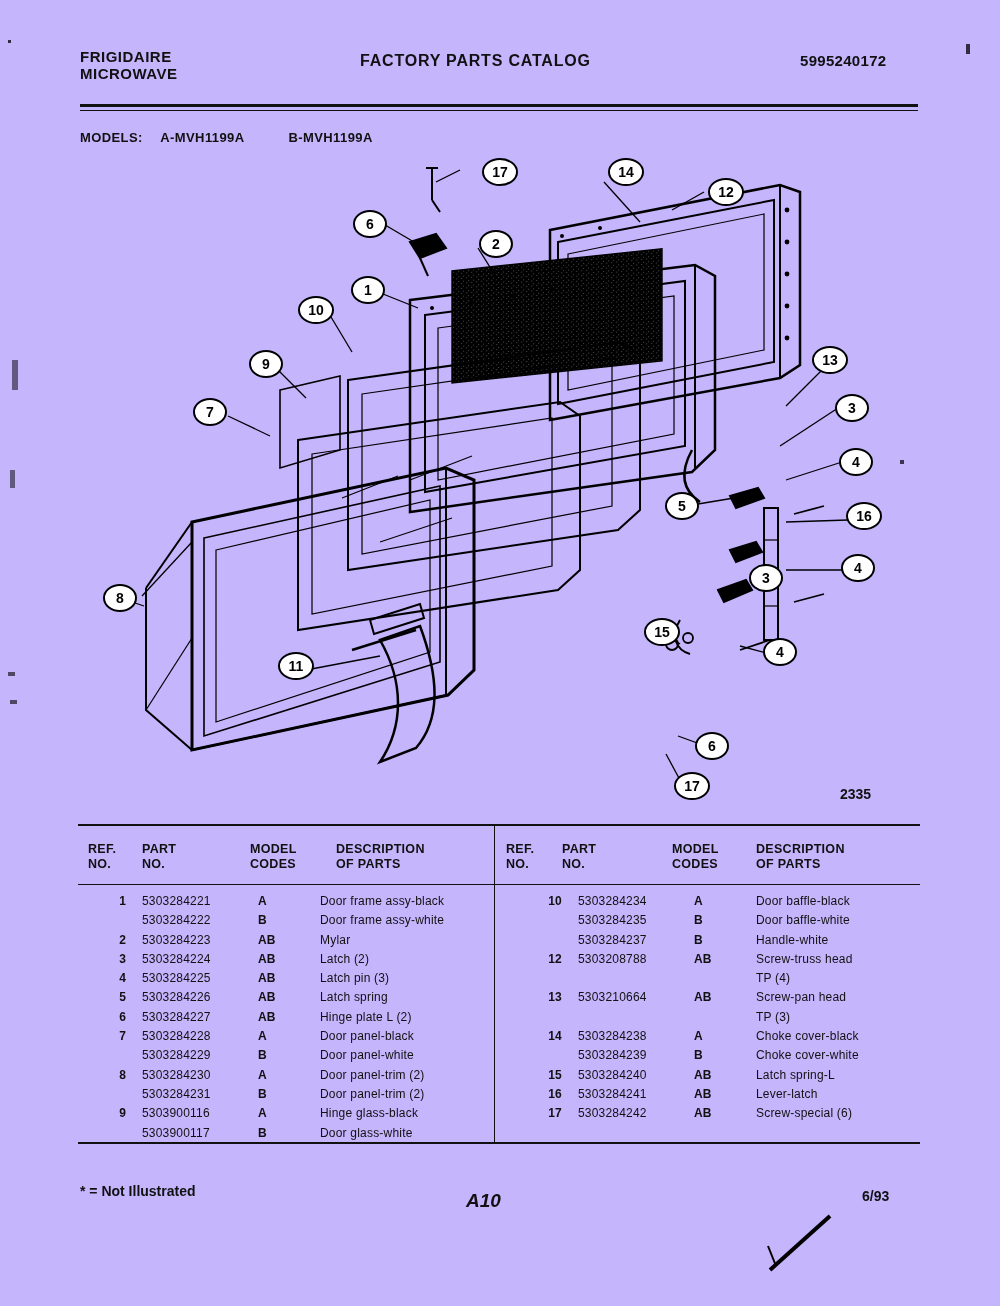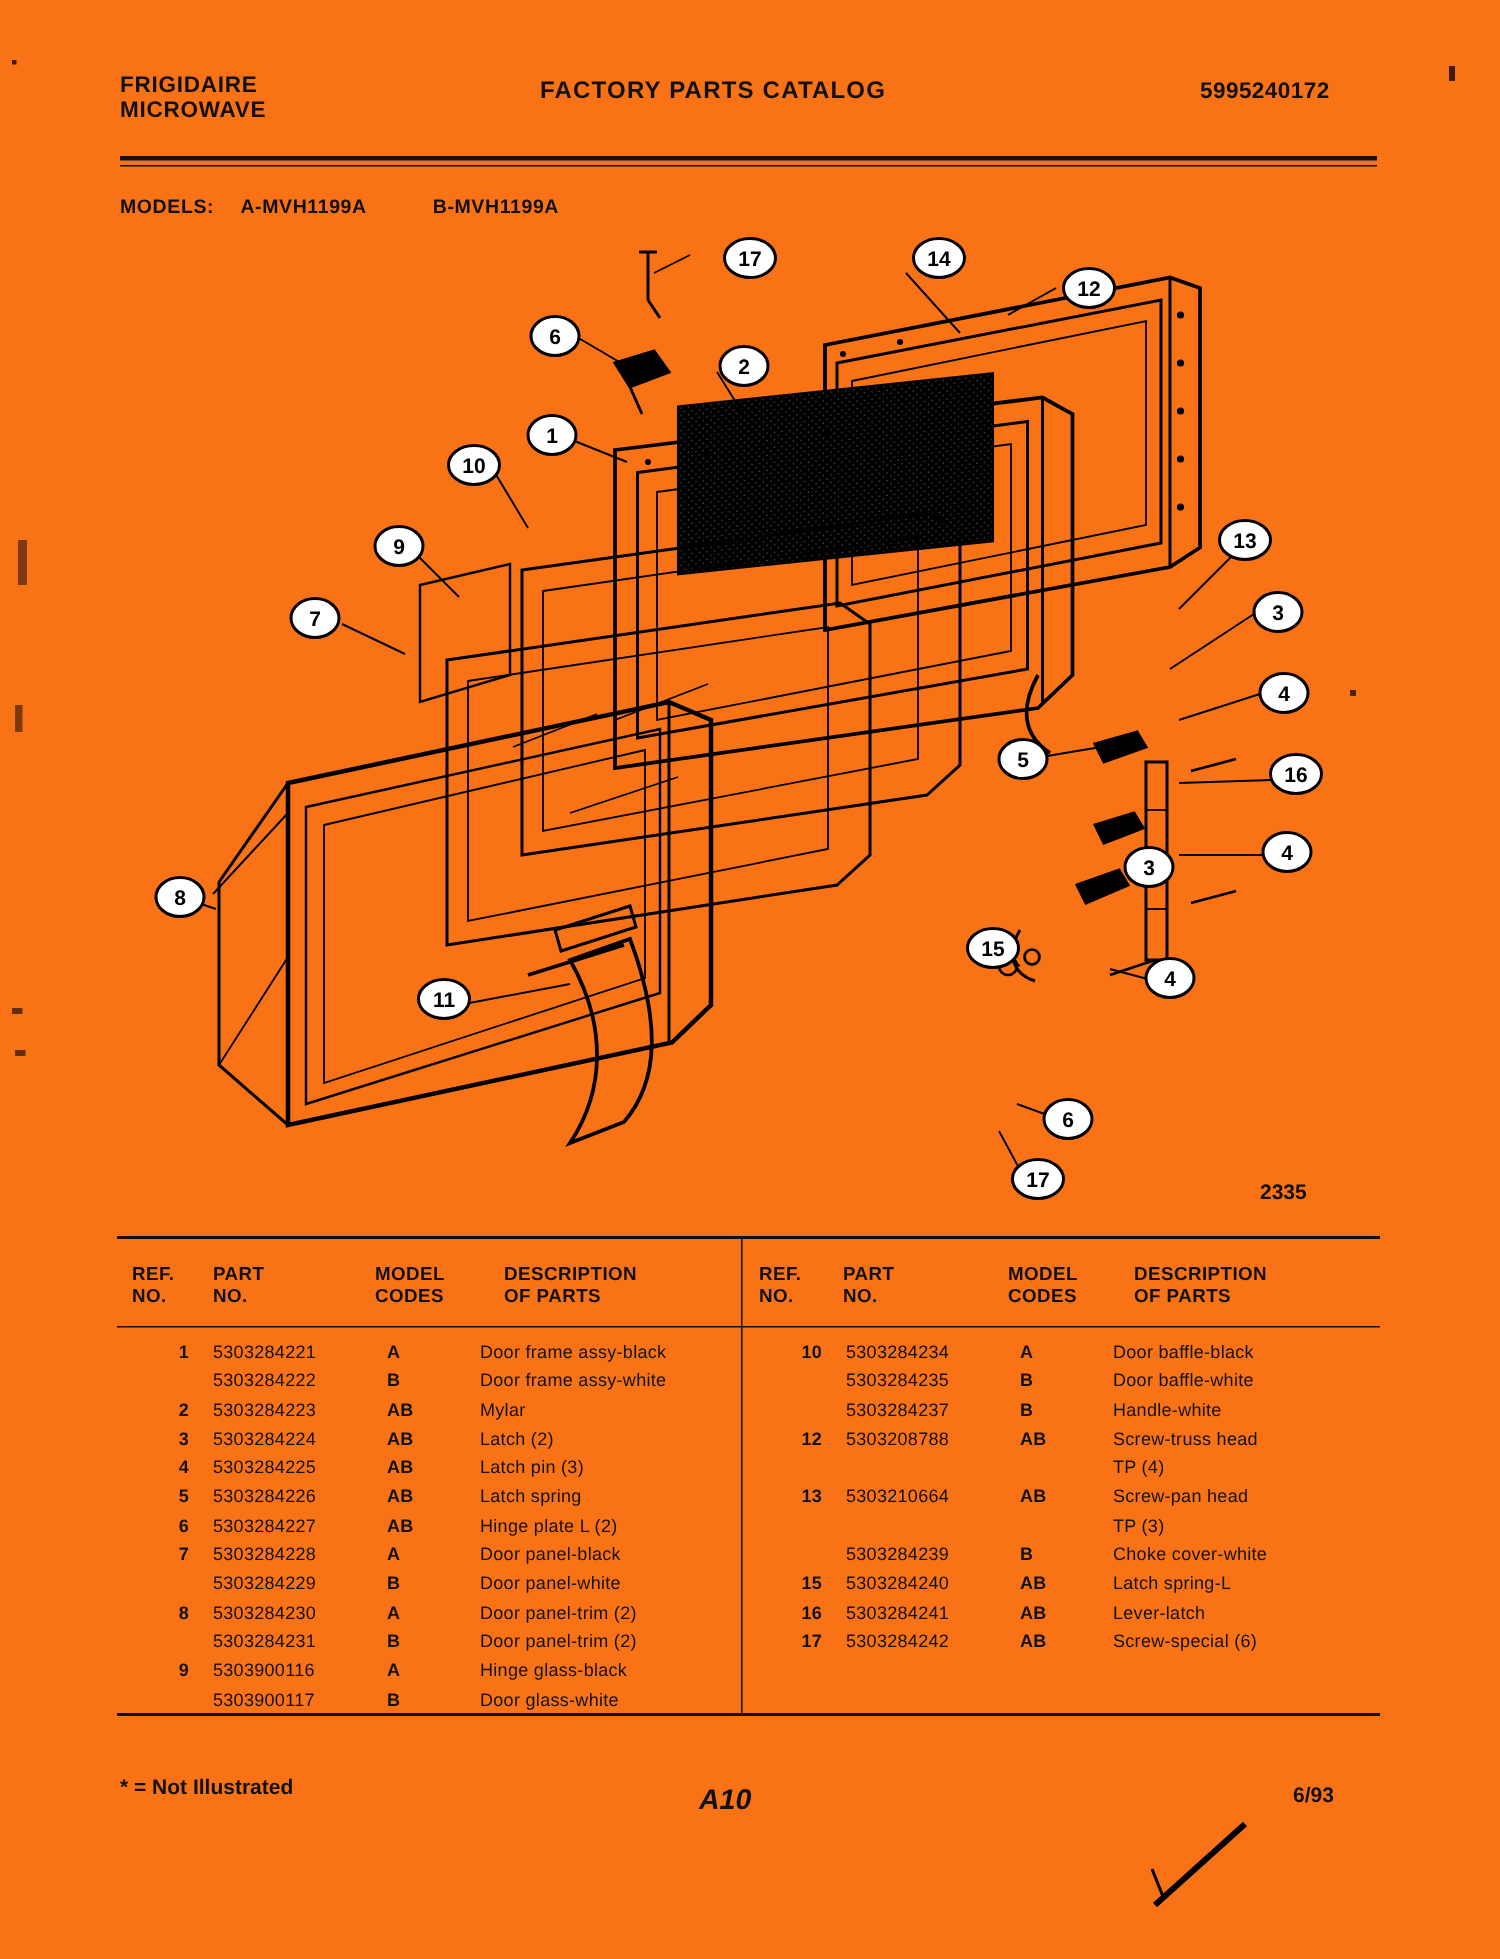--- a/index.html
+++ b/index.html
@@ -7,21 +7,21 @@
     padding: 0;
     background: #ffffff;
   }
   body {
     font-family: "Liberation Sans", sans-serif;
   }
   #page {
     position: relative;
     width: 1000px;
     height: 1306px;
-    background: #f97316;
+    background: #c4b5fd;
     overflow: hidden;
   }
   .scan-speck {
     position: absolute;
     background: #000;
     opacity: .75;
   }
   .header {
     position: absolute;
     left: 0; top: 22px;
@@ -136,21 +136,21 @@
     display: block;
     height: 19.3px;
     white-space: nowrap;
   }
   .c-ref  { display: inline-block; width: 40px; text-align: right; font-weight: bold;}
   .c-part { display: inline-block; width: 108px; padding-left: 16px; }
   .c-code { display: inline-block; width: 62px; padding-left: 8px; font-weight: bold;}
   .c-desc { display: inline-block; }
 
   .left-rows  { left: 8px; width: 400px; }
-  .right-rows { left: 430px; width: 410px; }
+  .right-rows { left: 444px; width: 410px; }
 
   .footnote {
     position: absolute;
     left: 80px; top: 1183px;
     font-size: 14px;
     font-weight: bold;
     color: #111;
   }
   .page-label {
     position: absolute;
@@ -474,20 +474,21 @@
         <span class="row"><span class="c-ref"></span><span class="c-part">5303900117</span><span class="c-code">B</span><span class="c-desc">Door glass-white</span></span>
       </div>
     <div class="rows right-rows" id="right-rows">
         <span class="row"><span class="c-ref">10</span><span class="c-part">5303284234</span><span class="c-code">A</span><span class="c-desc">Door baffle-black</span></span>
         <span class="row"><span class="c-ref"></span><span class="c-part">5303284235</span><span class="c-code">B</span><span class="c-desc">Door baffle-white</span></span>
         <span class="row"><span class="c-ref"></span><span class="c-part">5303284237</span><span class="c-code">B</span><span class="c-desc">Handle-white</span></span>
         <span class="row"><span class="c-ref">12</span><span class="c-part">5303208788</span><span class="c-code">AB</span><span class="c-desc">Screw-truss head</span></span>
         <span class="row"><span class="c-ref"></span><span class="c-part"></span><span class="c-code"></span><span class="c-desc">TP (4)</span></span>
         <span class="row"><span class="c-ref">13</span><span class="c-part">5303210664</span><span class="c-code">AB</span><span class="c-desc">Screw-pan head</span></span>
         <span class="row"><span class="c-ref"></span><span class="c-part"></span><span class="c-code"></span><span class="c-desc">TP (3)</span></span>
+        <span class="row"><span class="c-ref">14</span><span class="c-part">5303284238</span><span class="c-code">A</span><span class="c-desc">Choke cover-black</span></span>
         <span class="row"><span class="c-ref"></span><span class="c-part">5303284239</span><span class="c-code">B</span><span class="c-desc">Choke cover-white</span></span>
         <span class="row"><span class="c-ref">15</span><span class="c-part">5303284240</span><span class="c-code">AB</span><span class="c-desc">Latch spring-L</span></span>
         <span class="row"><span class="c-ref">16</span><span class="c-part">5303284241</span><span class="c-code">AB</span><span class="c-desc">Lever-latch</span></span>
         <span class="row"><span class="c-ref">17</span><span class="c-part">5303284242</span><span class="c-code">AB</span><span class="c-desc">Screw-special (6)</span></span>
       </div>
   </div>
 
   <div class="footnote">* = Not Illustrated</div>
   <div class="page-label">A10</div>
   <div class="rev-date">6/93</div>

